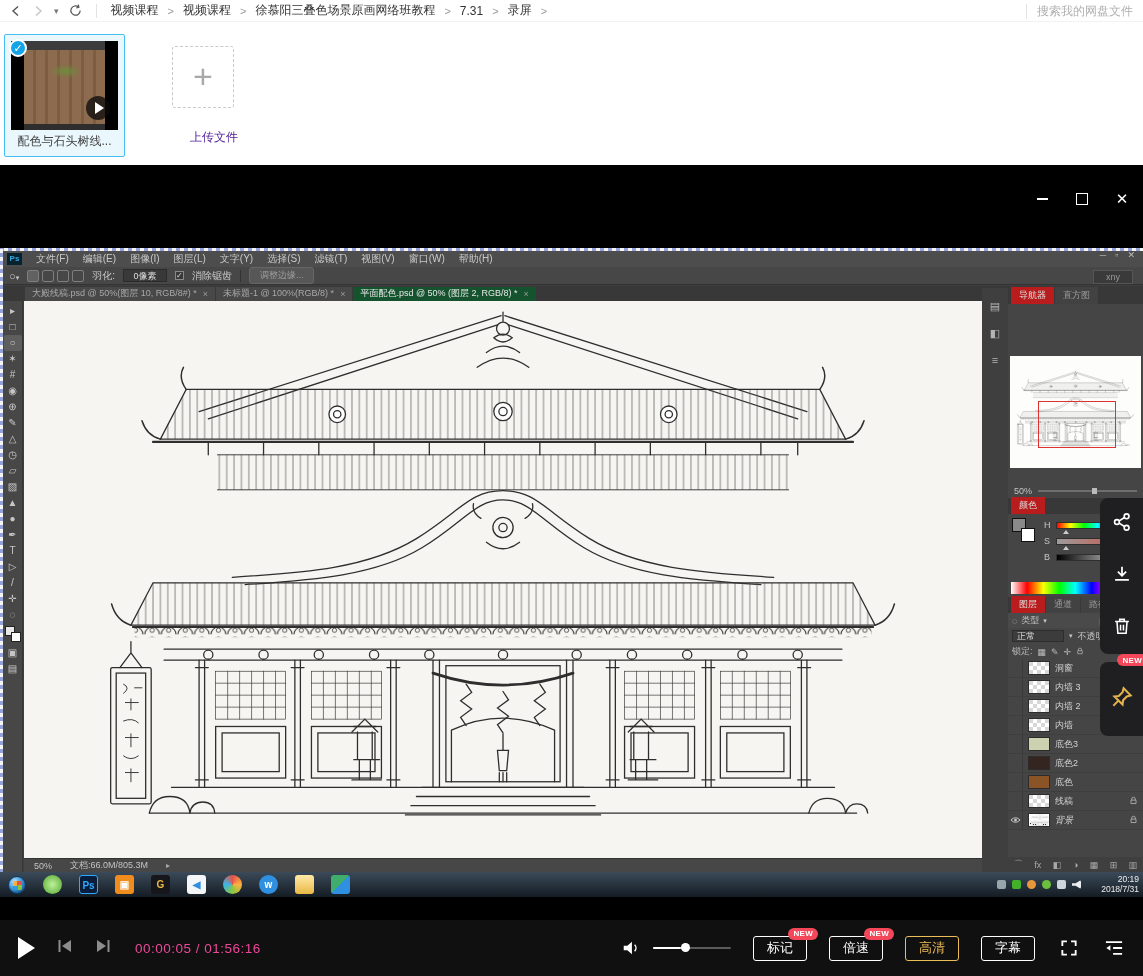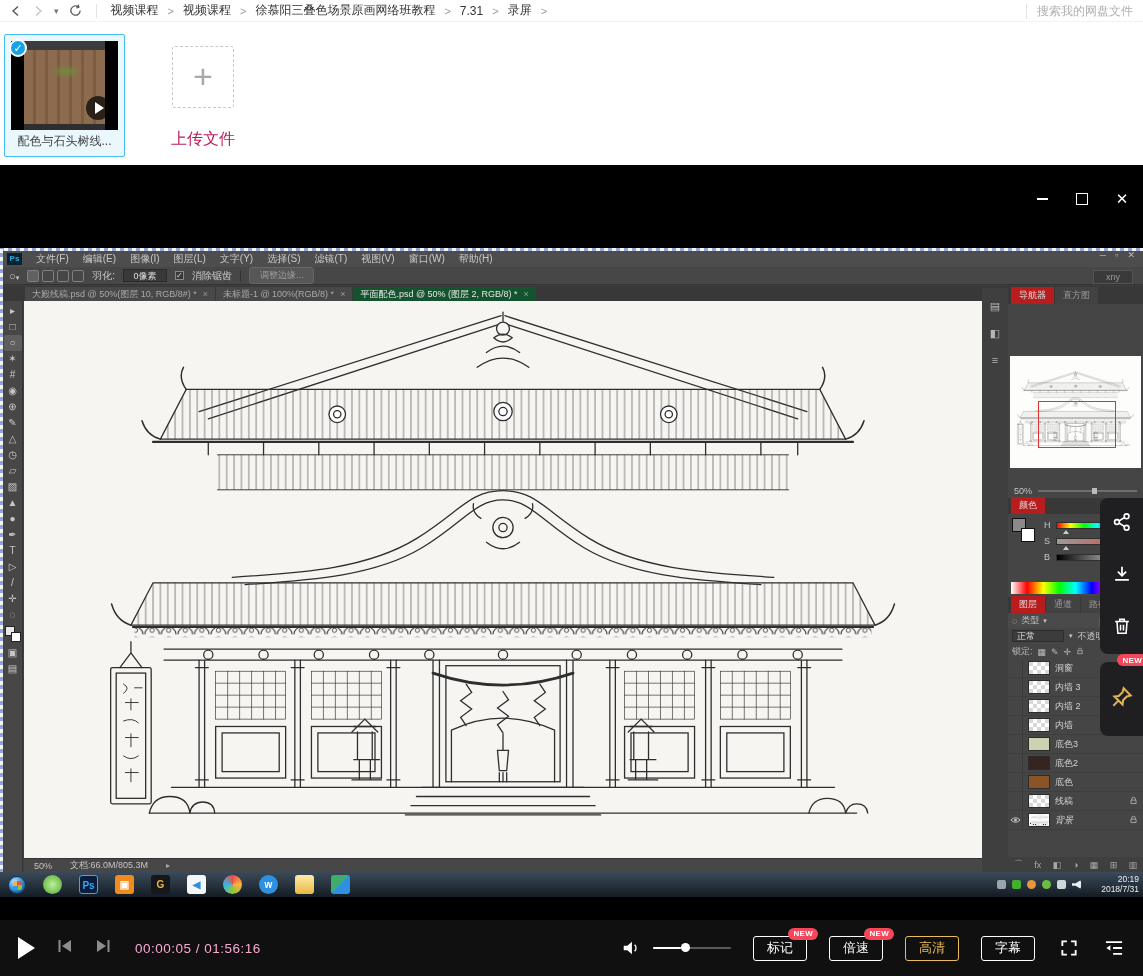--- a/index.html
+++ b/index.html
@@ -27,21 +27,21 @@
       linear-gradient(0deg,#2e2e2e 0 6px, transparent 6px),
       radial-gradient(24px 10px at 52% 34%, rgba(110,140,60,.95), rgba(110,140,60,0) 70%),
       repeating-linear-gradient(90deg,#8d6b4e 0 9px,#7d5d42 9px 12px);
   }
   .playdot { position:absolute; right:8px; bottom:10px; width:24px; height:24px; border-radius:50%; background:rgba(10,10,10,.75); }
   .playdot::before { content:""; position:absolute; left:9px; top:6px; border-left:9px solid #fff; border-top:6px solid transparent; border-bottom:6px solid transparent; }
   .checkdot { position:absolute; left:4px; top:4px; width:18px; height:18px; border-radius:50%; background:#17a4e6; border:2px solid #fff; color:#fff; font-size:11px; line-height:14px; text-align:center; }
   .vlabel { position:absolute; left:0; right:0; bottom:6px; text-align:center; font-size:12px; color:#424242; }
   .upcard { position:absolute; left:168px; top:12px; width:70px; text-align:center; cursor:pointer; }
   .upbox { width:62px; height:62px; margin:12px auto 0; border:1px dashed #c9c9c9; border-radius:3px; color:#a9a9a9; font-size:34px; font-weight:200; line-height:58px; }
-  .uplabel { margin-top:21px; font-size:16px; color:#be185d; }
+  .uplabel { margin-top:21px; font-size:12px; color:#4c1d95;text-align:right; }
 
   
   .player { position:absolute; top:165px; left:0; width:1143px; height:811px; background:#000; }
   .ptitle { position:absolute; top:26px; left:0; width:100%; text-align:center; color:#fff; font-size:15px; font-weight:bold; letter-spacing:.5px; }
   .winctl { position:absolute; top:24px; right:10px; display:flex; gap:18px; align-items:center; }
   .winctl .wc { width:22px; height:20px; display:flex; align-items:center; justify-content:center; color:#fff; cursor:pointer; }
   .wc-min::before { content:""; width:11px; height:2px; background:#fff; }
   .wc-max::before { content:""; width:10px; height:10px; border:1.6px solid #fff; }
   .wc-close { font-size:15px; }
 
@@ -53,21 +53,21 @@
   .pslogo { width:15px; height:12px; background:#06222e; color:#35a8e0; font-size:8px; font-weight:bold; text-align:center; line-height:12px; }
   .menuitem { font-size:10px; color:#c9c9c9; }
   .psctl { position:absolute; right:8px; top:2px; display:flex; gap:9px; color:#bdbdbd; font-size:9px; }
   .optbar { position:absolute; top:19px; left:3px; right:0; height:18px; background:#474747; border-bottom:1px solid #333; display:flex; align-items:center; gap:8px; padding-left:6px; font-size:10px; color:#c9c9c9; }
   .modebox { width:12px; height:12px; border:1px solid #7f7f7f; border-radius:2px; }
   .modebox.on { background:#616161; }
   .featherin { width:44px; height:13px; background:#393939; border:1px solid #2b2b2b; color:#ddd; font-size:9px; text-align:center; line-height:12px; }
   .ckbox { width:9px; height:9px; border:1px solid #888; background:#393939; color:#ddd; font-size:8px; line-height:8px; text-align:center; }
   .refinebtn { border:1px solid #666; background:#575757; color:#9f9f9f; font-size:9px; padding:1px 10px; border-radius:3px; }
   .xny { position:absolute; right:10px; top:22px; background:#3a3a3a; border:1px solid #555; color:#999; font-size:9px; padding:1px 12px; }
-  .tabbar { position:absolute; top:38px; left:3px; right:0; height:15px; background:#383838; display:flex; align-items:flex-end; gap:1px; padding-left:22px; }
+  .tabbar { position:absolute; top:38px; left:3px; right:0; height:15px; background:#383838; display:flex; align-items:center; gap:1px; padding-left:22px; }
   .doctab { height:14px; display:flex; align-items:center; gap:6px; background:#484848; color:#a8a8a8; font-size:9px; padding:0 7px; white-space:nowrap; }
   .doctab.active { background:#14532d; color:#e6e6e6; }
   .doctab .x { color:#999; }
 
   .toolbar { position:absolute; top:53px; left:3px; width:20px; bottom:25px; background:#474747; border-right:1px solid #353535; display:flex; flex-direction:column; align-items:center; padding-top:2px; }
   .tool { width:18px; height:16px; color:#c6c6c6; font-size:10px; text-align:center; line-height:16px; }
   .tool.sel { background:#5e5e5e; border-radius:2px; }
   .swatchmini { position:relative; width:16px; height:16px; margin:3px 0; }
   .swatchmini .fg { position:absolute; left:0; top:0; width:10px; height:10px; background:#e8e8e8; border:1px solid #222; }
   .swatchmini .bg2 { position:absolute; right:0; bottom:0; width:10px; height:10px; background:#fff; border:1px solid #222; }
@@ -128,21 +128,21 @@
   
   .fpanel { position:absolute; right:0; width:43px; background:#1f1f22; border-radius:8px 0 0 8px; display:flex; flex-direction:column; align-items:center; z-index:5; }
   .fpanel .fico { padding:13px 0; cursor:pointer; }
   .fpanel2 { top:497px; height:74px; justify-content:center; position:absolute; right:0; width:43px; background:#1f1f22; border-radius:8px 0 0 8px; display:flex; z-index:5; }
   .newbadge { position:absolute; background:#f4485a; color:#fff; font-size:8px; font-weight:bold; padding:1.5px 5px; border-radius:8px; letter-spacing:.3px; }
 
   
   .controls { position:absolute; left:0; bottom:0; width:100%; height:56px; background:#101010; display:flex; align-items:center; padding:0 18px; }
   .playbtn { width:0; height:0; border-left:17px solid #fff; border-top:11px solid transparent; border-bottom:11px solid transparent; cursor:pointer; }
   .stepbtn { margin-left:22px; cursor:pointer; }
-  .timetxt { margin-left:24px; color:#f9a8d4; font-size:13.5px; letter-spacing:.5px; }
+  .timetxt { margin-left:24px; color:#ec4899; font-size:13.5px; letter-spacing:.5px; }
   .rgroup { margin-left:auto; display:flex; align-items:center; }
   .volslider { width:78px; height:2.5px; background:#5a5a5a; margin-left:12px; position:relative; border-radius:2px; }
   .volslider .fill { position:absolute; left:0; top:0; height:100%; width:36%; background:#fff; border-radius:2px; }
   .volslider .knob { position:absolute; left:36%; top:-3.5px; width:9px; height:9px; border-radius:50%; background:#fff; }
   .cbtn { position:relative; margin-left:22px; width:54px; height:25px; border:1.5px solid #fff; border-radius:3px; color:#fff; font-size:13px; display:flex; align-items:center; justify-content:center; cursor:pointer; }
   .cbtn.hd { border-color:#ecbc56; color:#ecbc56; }
   .cbtn .newbadge { top:-9px; right:-12px; }
   .icobtn { margin-left:24px; cursor:pointer; display:flex; }
 </style>
 </head>

